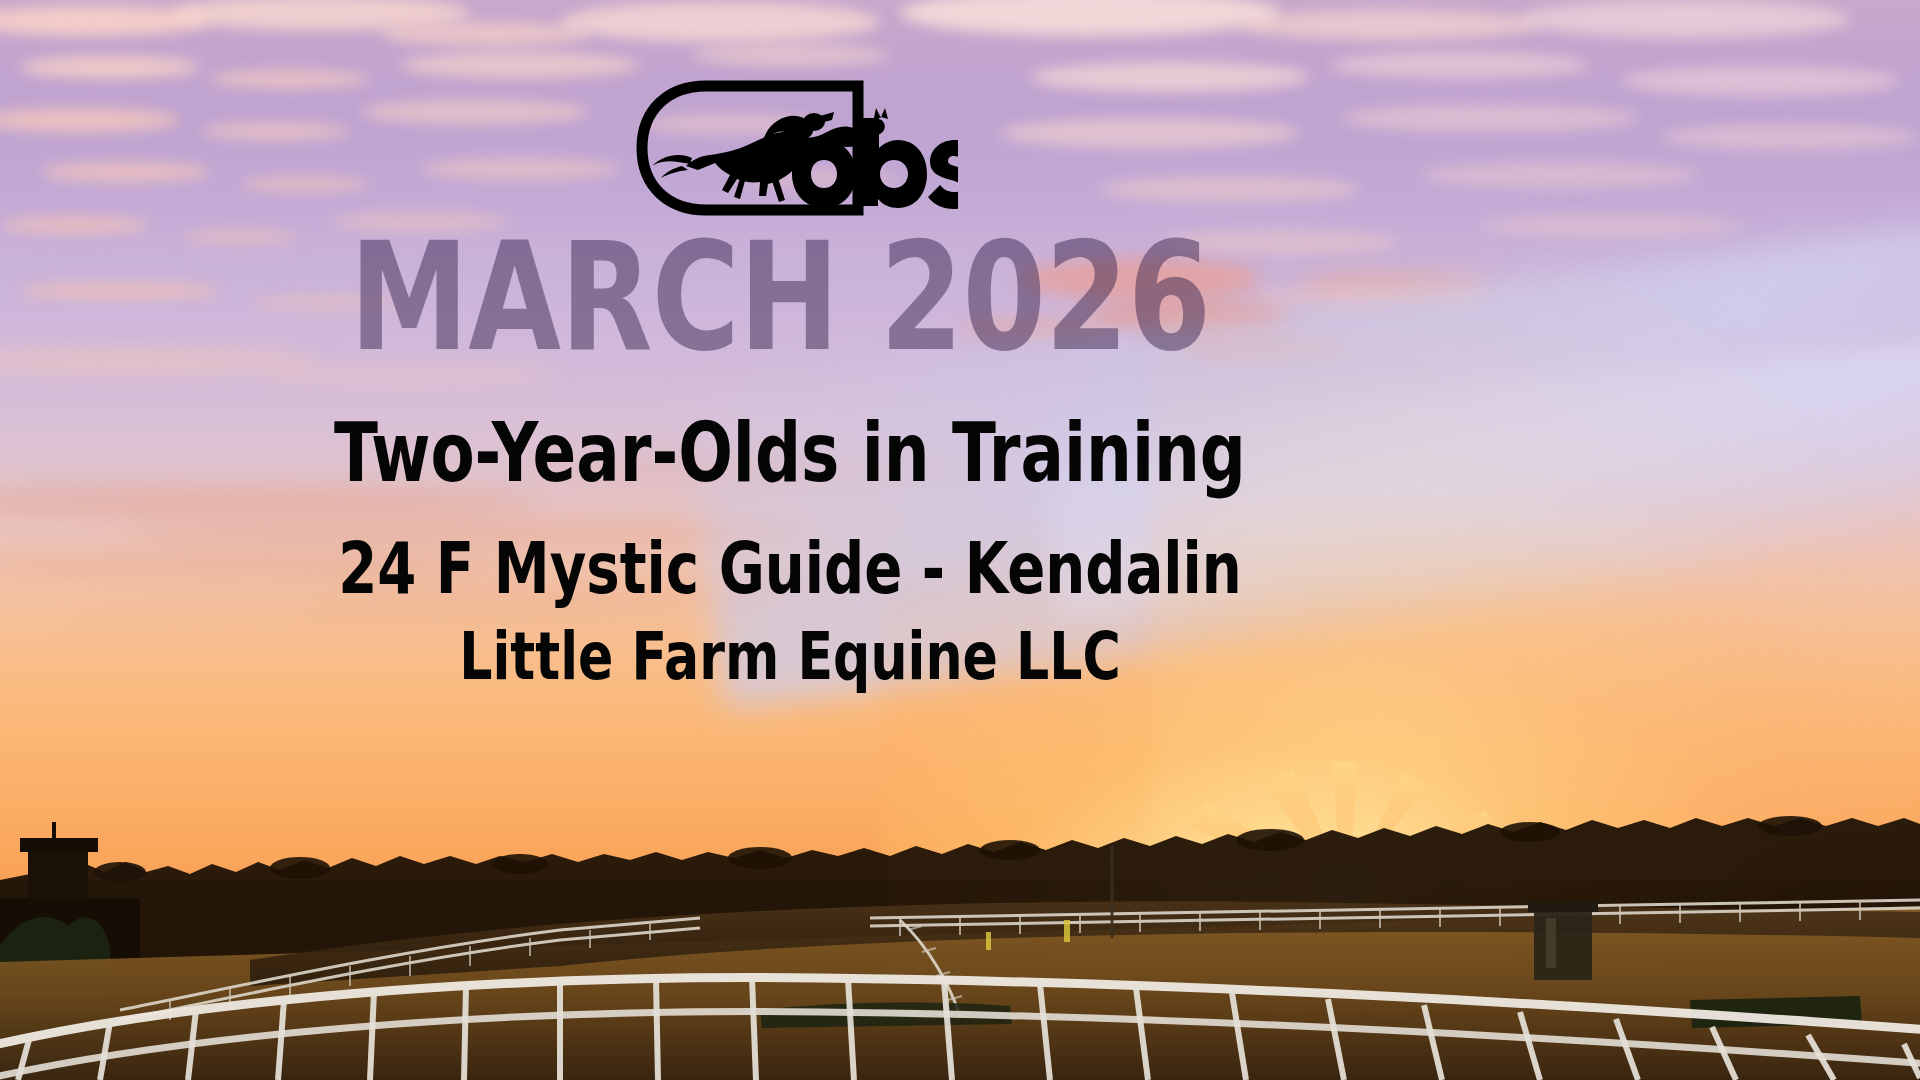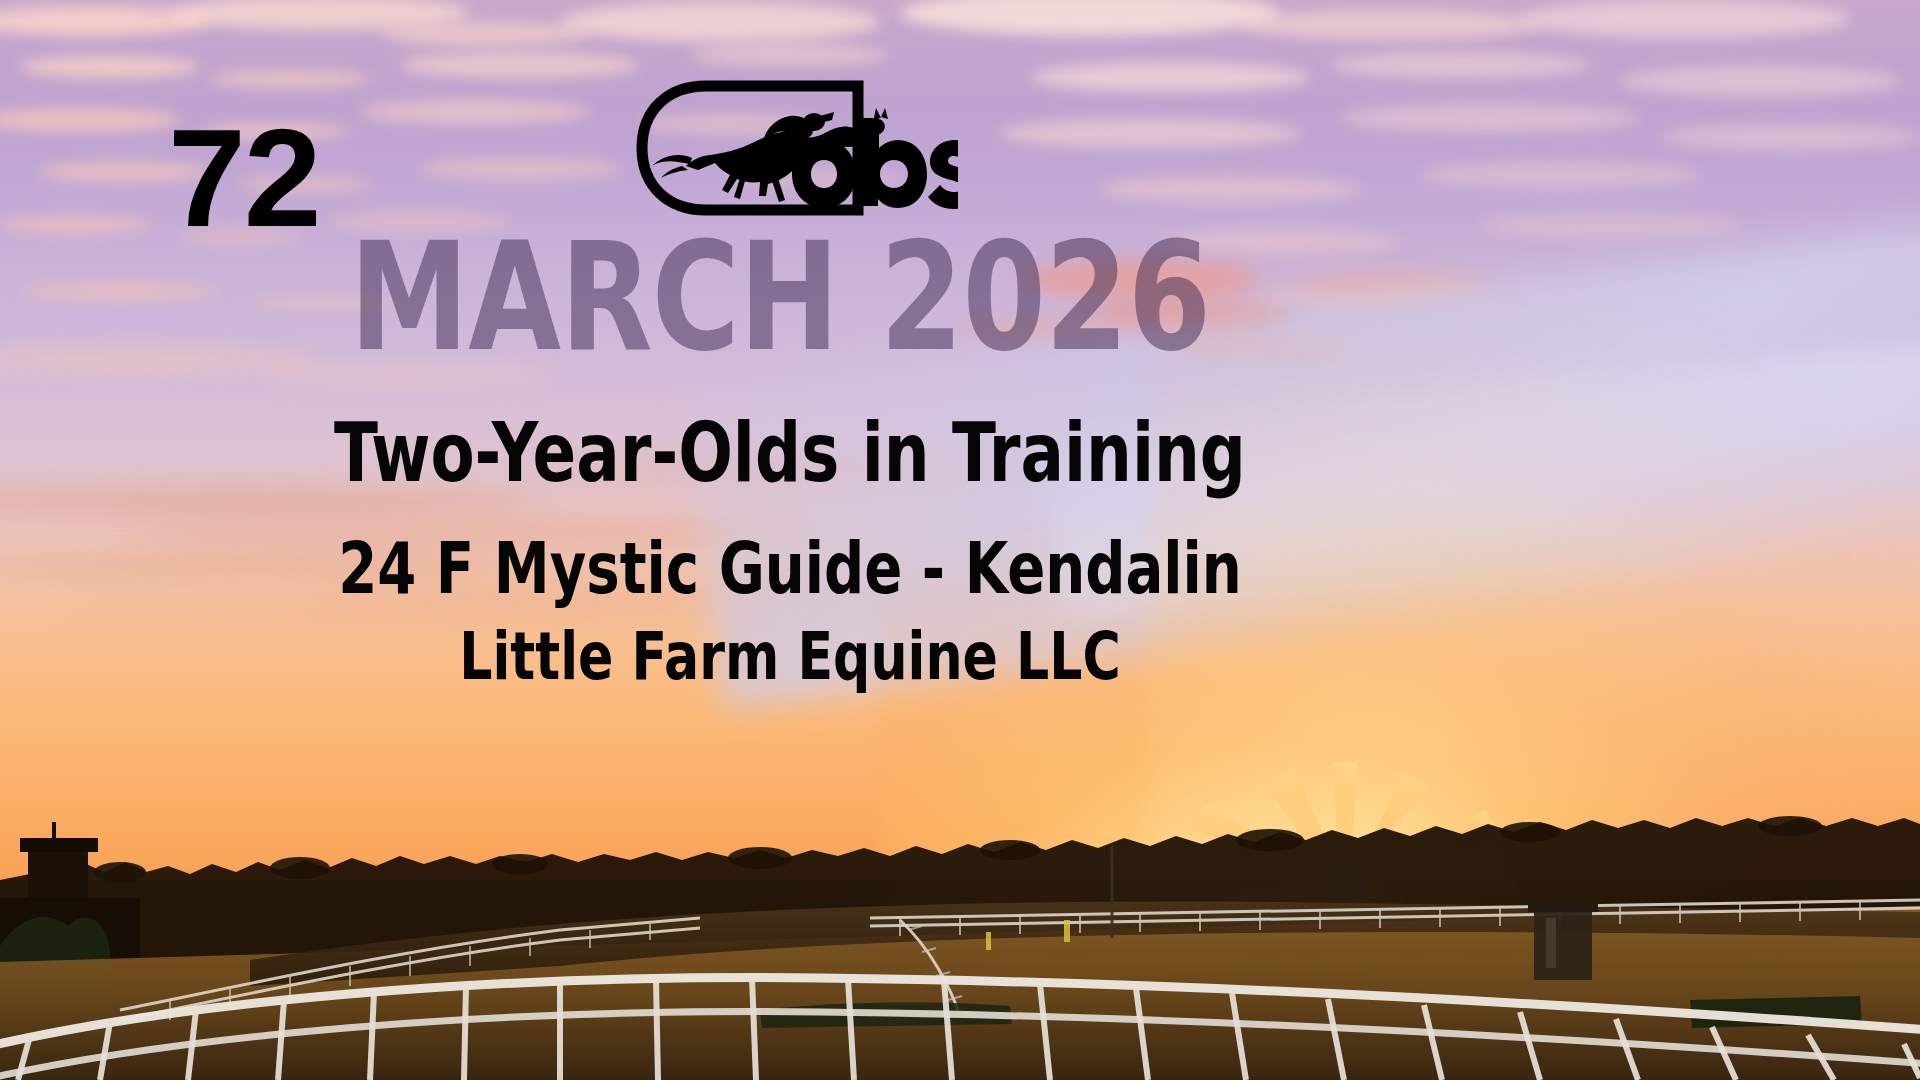--- a/index.html
+++ b/index.html
@@ -419,21 +419,20 @@
           <path d="M1520,1012 L1540,1080"></path>
           <path d="M1616,1019 L1638,1080"></path>
           <path d="M1712,1027 L1736,1080"></path>
           <path d="M1808,1035 L1834,1080"></path>
           <path d="M1904,1044 L1920,1078"></path>
         </g>
       </g>
     </svg>
   </div>
 
-  <div class="hip">72</div>
 
   <div class="logo">
     <svg viewBox="0 0 330 140" width="330" height="140" aria-label="obs">
 
       <path d="M78,8 L230,8 L230,132 L78,132
                C40,132 14,108 14,70
                C14,32 40,8 78,8 Z" fill="none" stroke="#000" stroke-width="11"></path>
 
       <g fill="#000">
 

